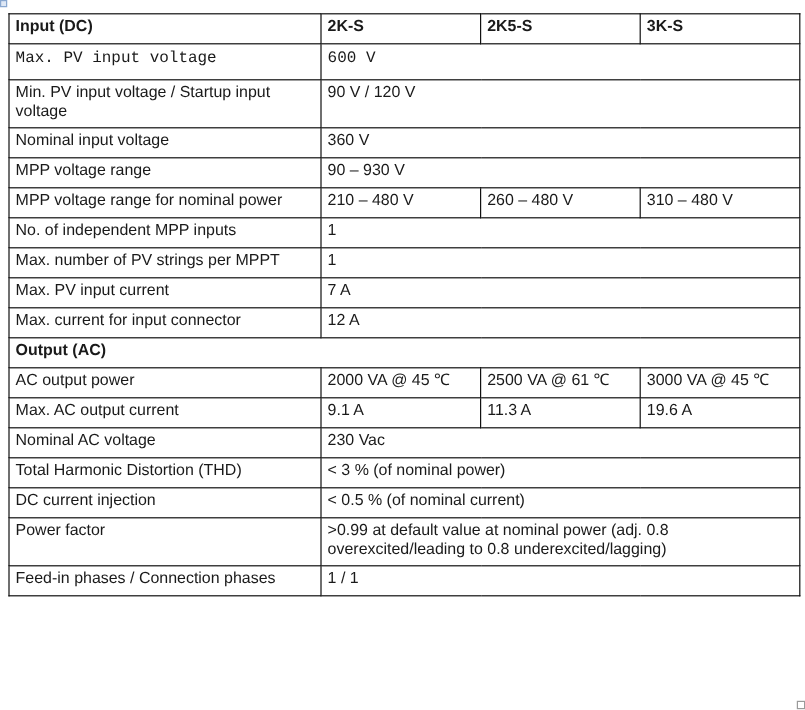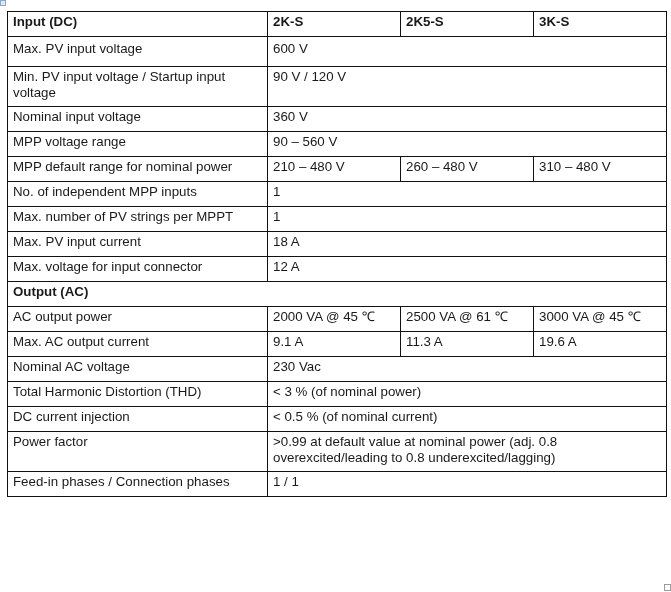--- a/index.html
+++ b/index.html
@@ -8,21 +8,21 @@
   .corner-icon { position: absolute; left: 0; top: 0; width: 6px; height: 6px;
                  border: 1px solid #8aa8d0; background: #dfe8f5; box-sizing: border-box; }
   .corner-icon-br { position: absolute; left: 664px; top: 584px; width: 7px; height: 7px;
                  border: 1px solid #9a9a9a; background: #fff; box-sizing: border-box; }
   table.spec { position: absolute; left: 7px; top: 11px; width: 659px;
                border-collapse: collapse; table-layout: fixed; font-size: 13.3px; }
   table.spec td, table.spec th { border: 1.5px solid #111; padding: 2px 5px 3px 5px;
                vertical-align: top; text-align: left; line-height: 16px; font-weight: normal; }
   table.spec th.sec, table.spec td.sec { font-weight: bold; }
   tr.h25 td { height: 19px; }
-  tr.h29 td { height: 19px; padding-top: 4px; padding-bottom: 6px; }
+  tr.h29 td { height: 19px; padding-top: 4px; padding-bottom: 6px; font-family: Liberation Mono, monospace; }
   tr.h40 td { height: 34px; }
   col.c0 { width: 260px; } col.c1 { width: 133px; } col.c2 { width: 133px; } col.c3 { width: 133px; }
 </style>
 </head>
 <body>
 
 <div class="corner-icon"></div>
 
 <table class="spec">
   <colgroup>
@@ -45,42 +45,42 @@
     <tr class="h40">
       <td>Min. PV input voltage / Startup input voltage</td>
       <td colspan="3">90 V / 120 V</td>
     </tr>
     <tr class="h25">
       <td>Nominal input voltage</td>
       <td colspan="3">360 V</td>
     </tr>
     <tr class="h25">
       <td>MPP voltage range</td>
-      <td colspan="3">90 – 560 V</td>
+      <td colspan="3">90 – 930 V</td>
     </tr>
     <tr class="h25">
-      <td>MPP default range for nominal power</td>
+      <td>MPP voltage range for nominal power</td>
       <td>210 – 480 V</td>
       <td>260 – 480 V</td>
       <td>310 – 480 V</td>
     </tr>
     <tr class="h25">
       <td>No. of independent MPP inputs</td>
       <td colspan="3">1</td>
     </tr>
     <tr class="h25">
       <td>Max. number of PV strings per MPPT</td>
       <td colspan="3">1</td>
     </tr>
     <tr class="h25">
       <td>Max. PV input current</td>
-      <td colspan="3">18 A</td>
+      <td colspan="3">7 A</td>
     </tr>
     <tr class="h25">
-      <td>Max. voltage for input connector</td>
+      <td>Max. current for input connector</td>
       <td colspan="3">12 A</td>
     </tr>
     <tr class="h25">
       <td colspan="4" class="sec">Output (AC)</td>
     </tr>
     <tr class="h25">
       <td>AC output power</td>
       <td>2000 VA @ 45 ℃</td>
       <td>2500 VA @ 61 ℃</td>
       <td>3000 VA @ 45 ℃</td>

